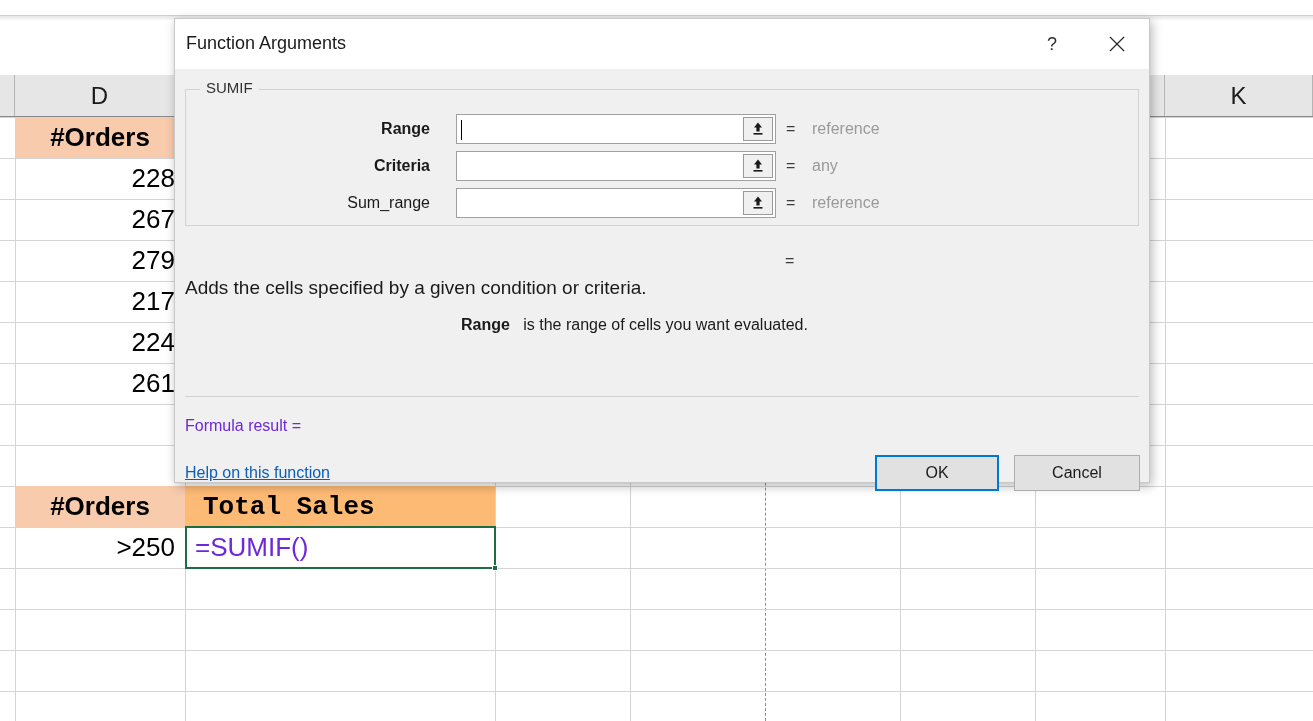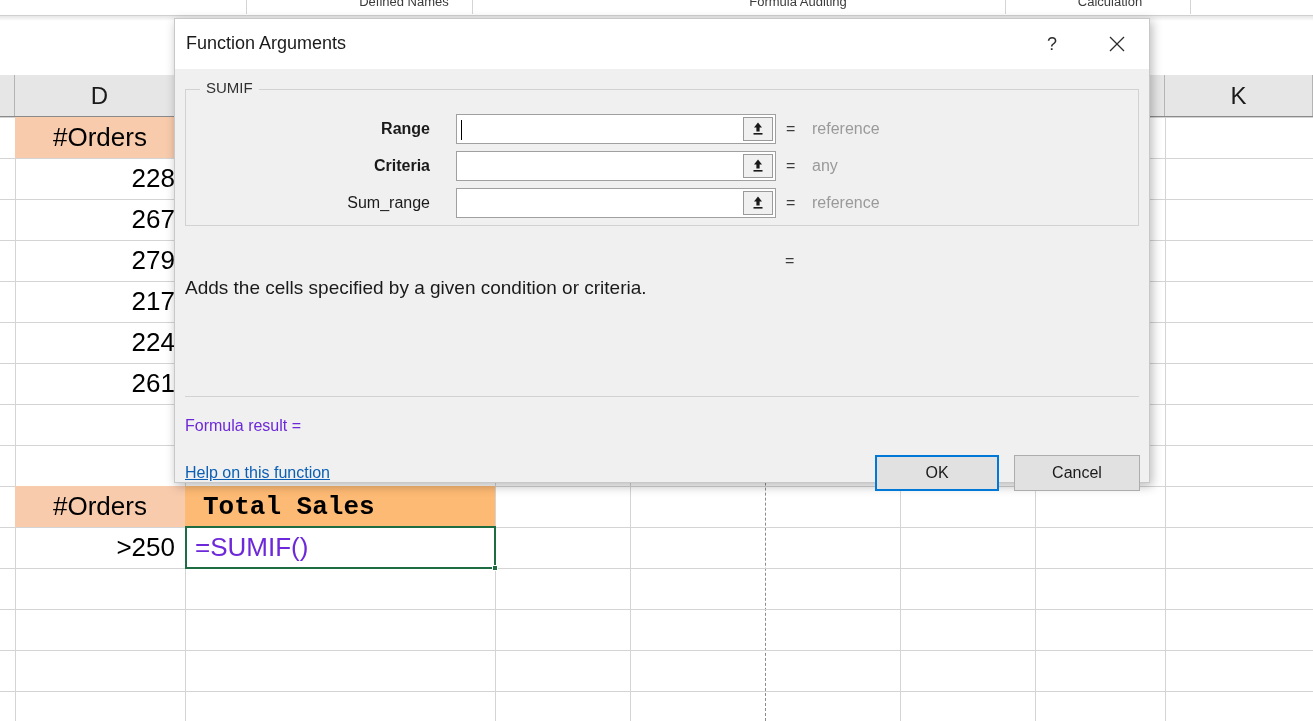--- a/index.html
+++ b/index.html
@@ -71,21 +71,21 @@
     position: absolute;
     font-size: 26px;
     color: #000000;
     display: flex; align-items: center;
     padding: 0 10px;
     white-space: nowrap;
   }
   .cell.num { justify-content: flex-end; }
   .cell.hdr {
     background: #f8cbad;
-    font-weight: normal;
+    font-weight: bold;
     justify-content: center;
   }
   .cell.hdr-left { background: #fdba74; font-weight: bold; justify-content: flex-start; font-family: Liberation Mono, monospace; }
   .active-cell {
     position: absolute;
     border: 2px solid #1e6c41;
     background: #ffffff;
     display: flex; align-items: center;
     padding: 0 8px;
     font-size: 26px; color: #6d28d9;
@@ -236,29 +236,20 @@
   .btn-cancel {
     left: 839px; width: 126px;
     border: 1px solid #adadad;
   }
 </style>
 </head>
 <body>
 
 <div id="app">
 
-  <div class="ribbon">
-    <div class="ribbon-sep" style="left:246px;"></div>
-    <div class="ribbon-group" style="left:316px; width:176px;">Defined Names</div>
-    <div class="ribbon-sep" style="left:472px;"></div>
-    <div class="ribbon-group" style="left:708px; width:180px;">Formula Auditing</div>
-    <div class="ribbon-sep" style="left:1005px;"></div>
-    <div class="ribbon-group" style="left:1038px; width:144px;">Calculation</div>
-    <div class="ribbon-sep" style="left:1190px;"></div>
-  </div>
   <div class="ribbon-bottom-line"></div>
   <div class="ribbon-shadow"></div>
 
   <div class="sheet">
 
     <div class="colhead-band"></div>
     <div class="colhead" style="left:0px; width:15px;"></div>
     <div class="colhead" style="left:15px; width:170px;">D</div>
     <div class="colhead" style="left:185px; width:310px;"></div>
     <div class="colhead" style="left:495px; width:135px;"></div>
@@ -385,20 +376,23 @@
           </div>
           <div class="arg-eq">=</div>
           <div class="arg-type">reference</div>
         </div>
       </div>
 
       <div class="result-eq">=</div>
 
       <div class="desc-main">Adds the cells specified by a given condition or criteria.</div>
 
+      <div class="desc-arg">
+        <b>Range</b>&nbsp;&nbsp;&nbsp;<span>is the range of cells you want evaluated.</span>
+      </div>
 
       <div class="dlg-divider"></div>
 
       <div class="formula-result">Formula result =</div>
 
       <div class="help-link">Help on this function</div>
 
       <div class="btn btn-ok">OK</div>
       <div class="btn btn-cancel">Cancel</div>
 

